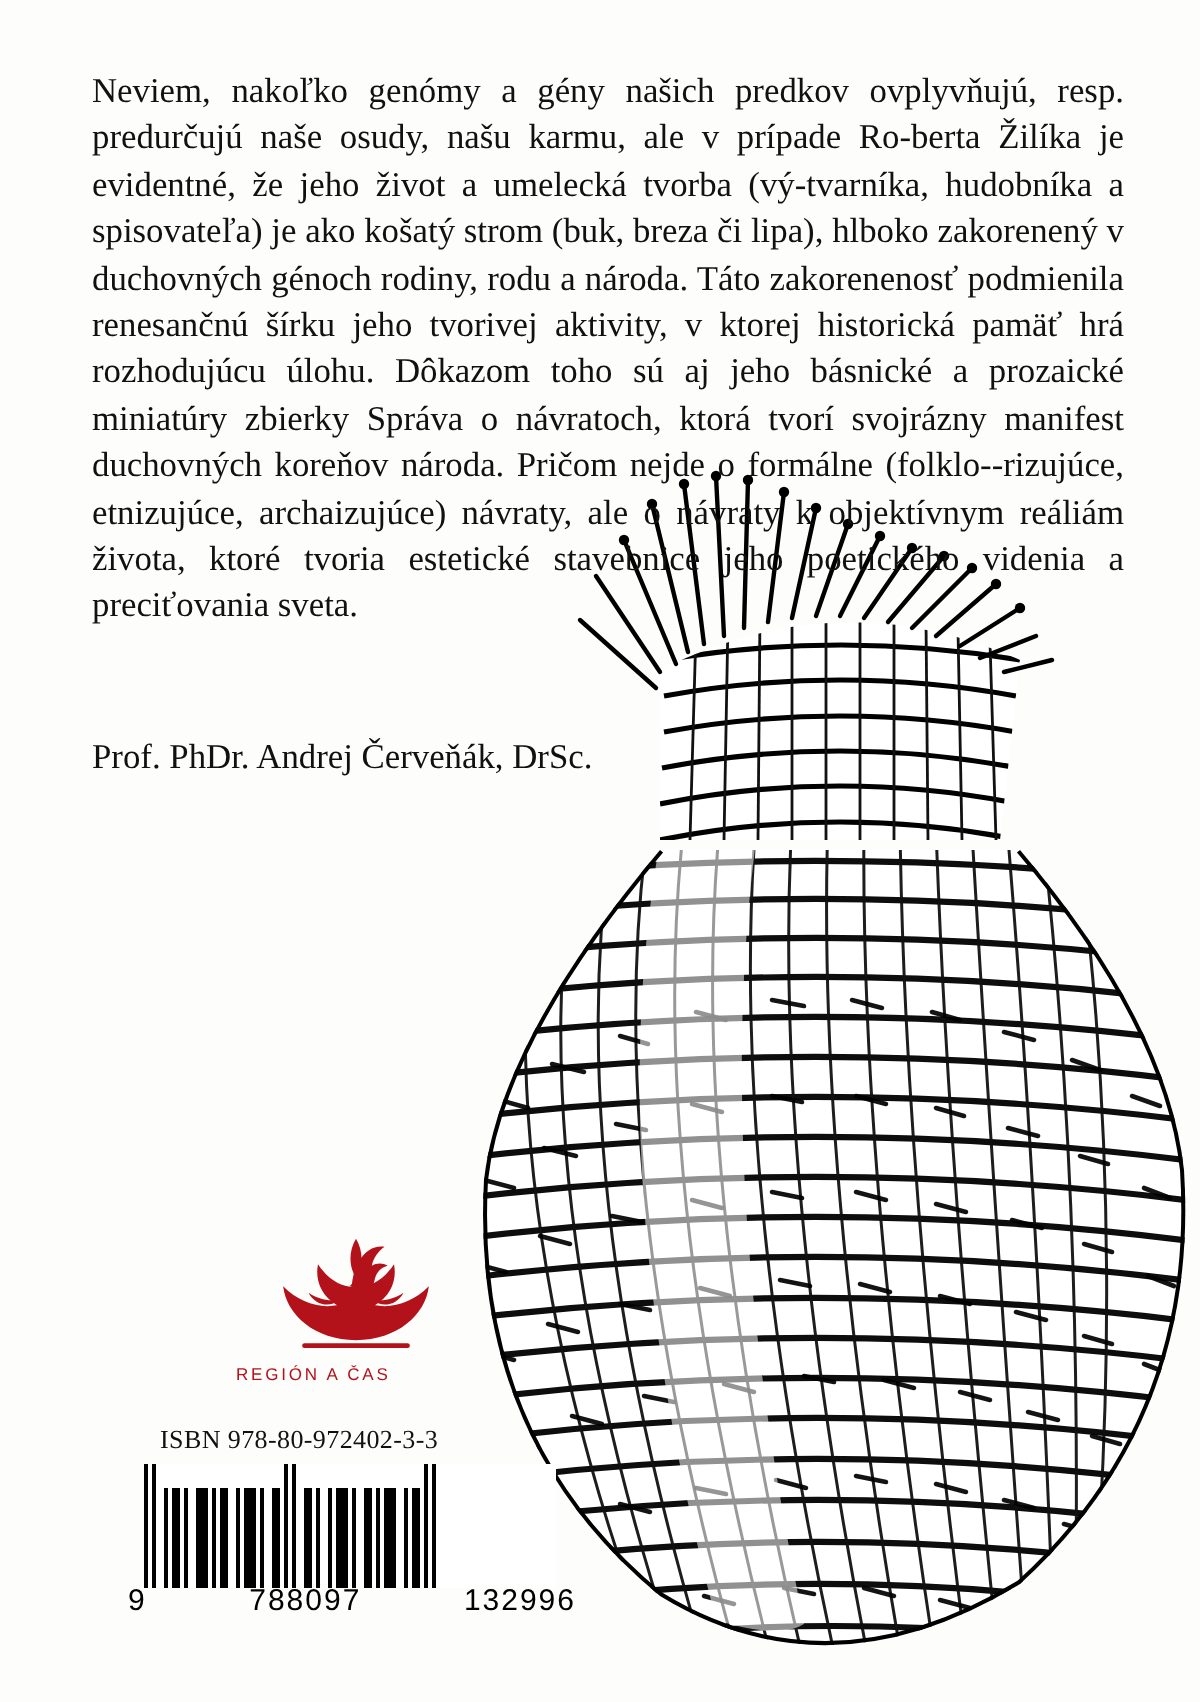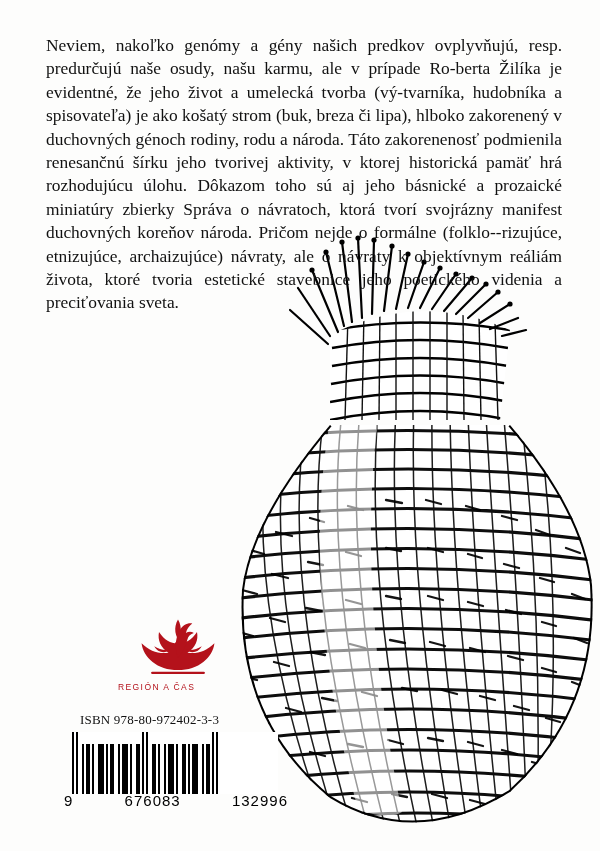--- a/index.html
+++ b/index.html
@@ -313,20 +313,21 @@
         <circle cx="318" cy="172" r="2.6"></circle>
           <circle cx="330" cy="184" r="2.6"></circle>
       </g>
     </svg>
   </div>
 
   <div class="blurb">
     <p>Neviem, nakoľko genómy a gény našich predkov ovplyvňujú, resp. predurčujú naše osudy, našu karmu, ale v prípade Ro-berta Žilíka je evidentné, že jeho život a umelecká tvorba (vý-tvarníka, hudobníka a spisovateľa) je ako košatý strom (buk, breza či lipa), hlboko zakorenený v duchovných génoch rodiny, rodu a národa. Táto zakorenenosť podmienila renesančnú šírku jeho tvorivej aktivity, v ktorej historická pamäť hrá rozhodujúcu úlohu. Dôkazom toho sú aj jeho básnické a prozaické miniatúry zbierky Správa o návratoch, ktorá tvorí svojrázny manifest duchovných koreňov národa. Pričom nejde o formálne (folklo--rizujúce, etnizujúce, archaizujúce) návraty, ale o návraty k objektívnym reáliám života, ktoré tvoria estetické stavebnice jeho poetického videnia a preciťovania sveta.</p>
   </div>
 
+  <div class="author">Prof. PhDr. Andrej Červeňák, DrSc.</div>
 
   <div class="logo-block">
     <svg class="logo-mark" viewBox="0 0 120 96" aria-hidden="true">
       <g fill="#b4121b">
 
         <path d="M60,86 C34,86 16,70 14,52 C24,62 36,66 48,64 C38,58 34,48 36,38 C44,50 54,54 64,52 C56,44 54,32 60,22 C66,32 64,44 56,52 C66,54 76,50 84,38 C86,48 82,58 72,64 C84,66 96,62 106,52 C104,70 86,86 60,86 Z"></path>
 
         <path d="M60,70 C56,60 56,46 62,36 C66,29 72,26 78,27 C74,30 71,34 70,39 C73,37 77,37 80,39 C76,40 73,43 72,47 C70,56 66,64 60,70 Z"></path>
 
         <path d="M30,56 C36,60 44,62 50,60 C44,66 34,64 30,56 Z"></path>
@@ -389,17 +390,17 @@
     <span class="bar" style="width:2px;height:0"></span>
     <span class="bar" style="width:4px;height:50px"></span>
     <span class="bar" style="width:2px;height:0"></span>
     <span class="bar" style="width:2px;height:62px"></span>
     <span class="bar" style="width:2px;height:0"></span>
     <span class="bar" style="width:2px;height:62px"></span>
   </div>
 
   <div class="barcode-digits">
     <span>9</span>
-    <span>676083</span>
+    <span>788097</span>
     <span>132996</span>
   </div>
 
 </div>
 
 </body></html>

